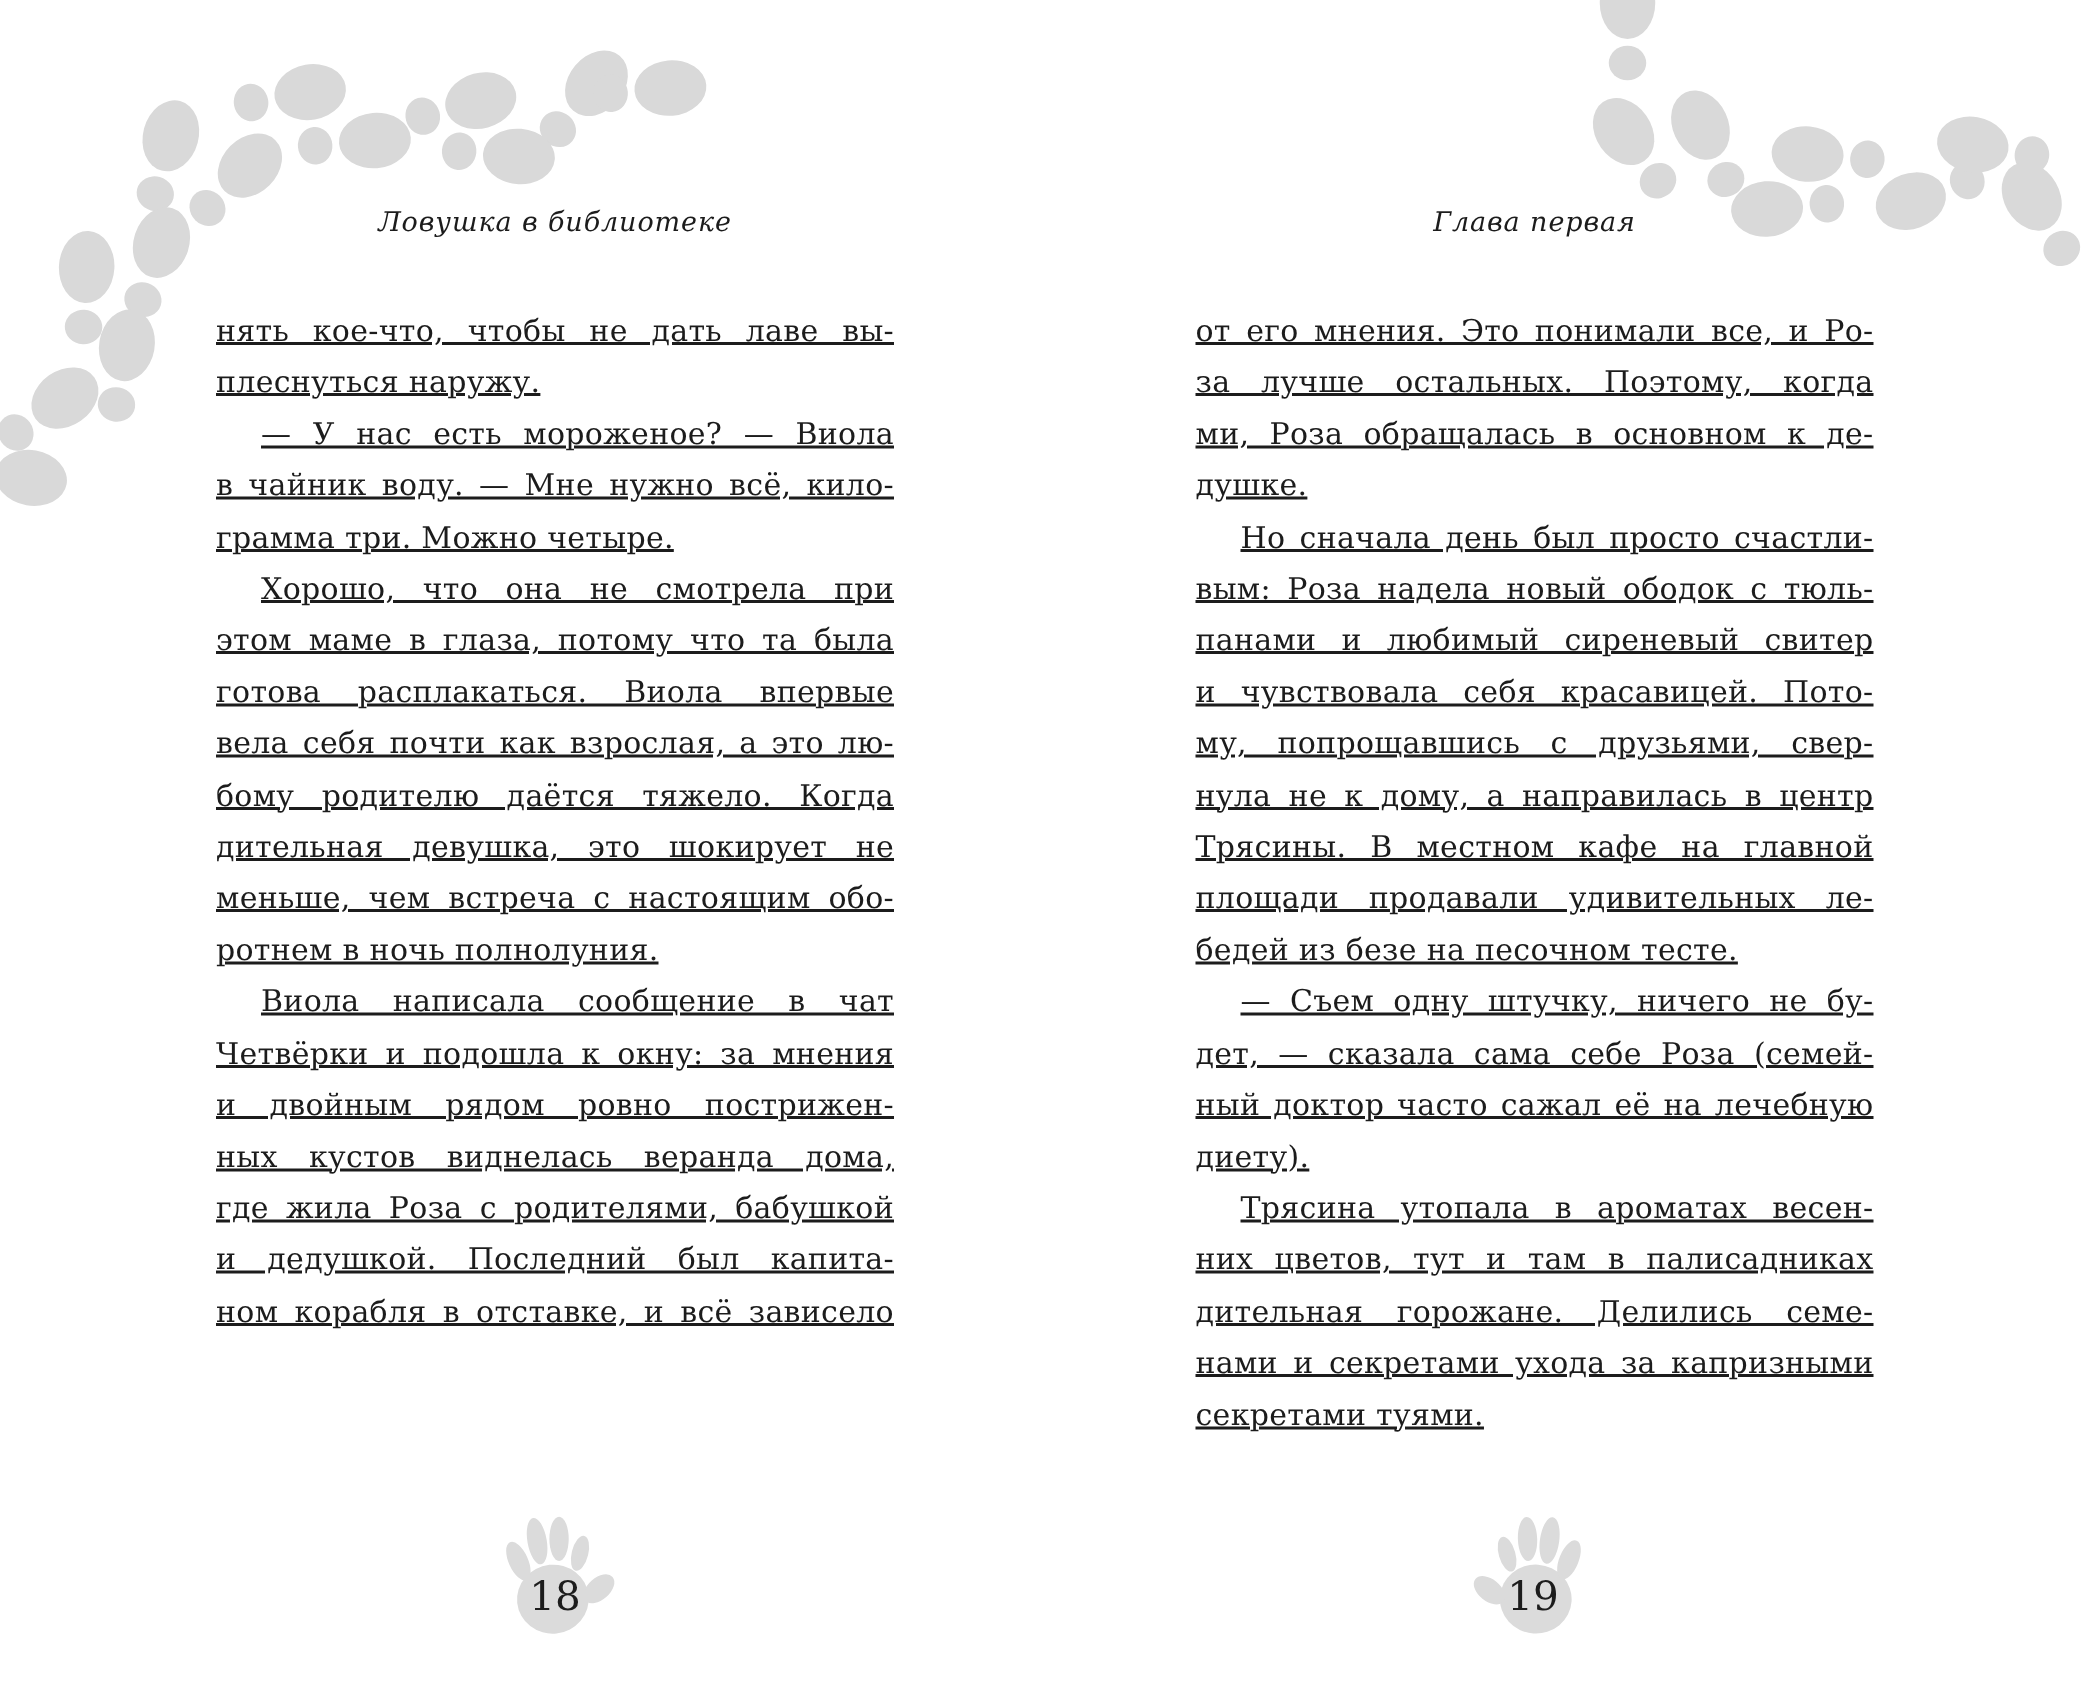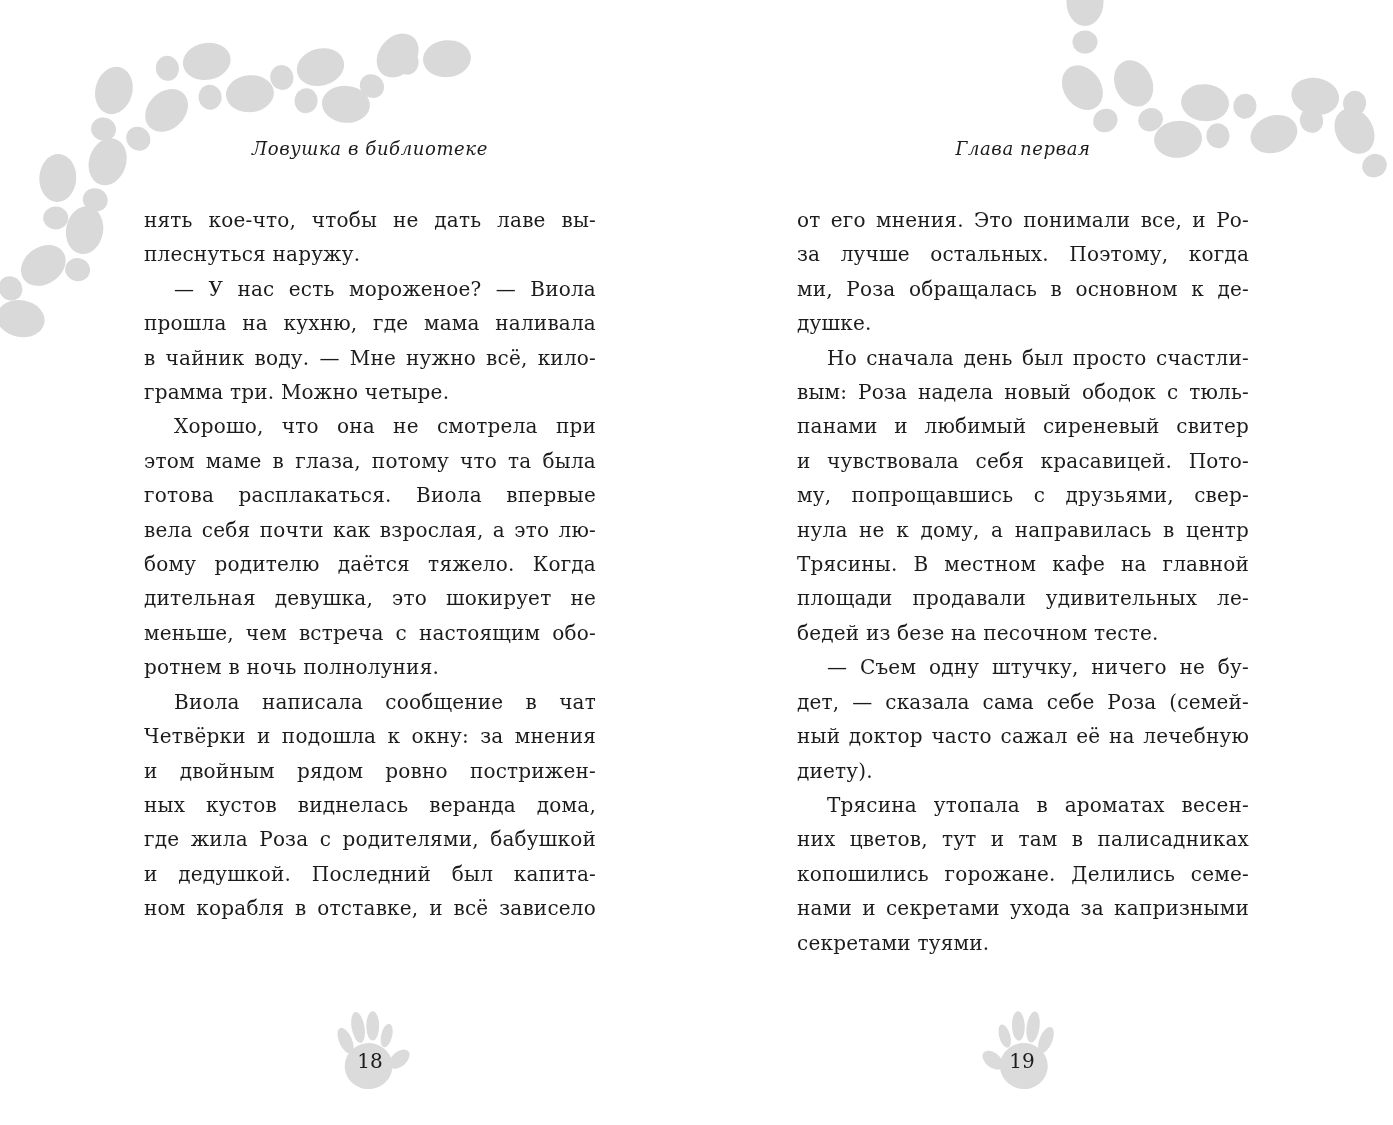--- a/index.html
+++ b/index.html
@@ -50,20 +50,21 @@
     line-height: 34.4px;
     letter-spacing: 0.2px;
     color: var(--text-color, #1c1c1c);
   }
   .text-left  { left: 144px; }
   .text-right { left: 797px; }
   .line {
     text-align: justify;
     text-align-last: justify;
     white-space: nowrap;
+    text-decoration: underline;
   }
   .line-end { text-align-last: left; }
   .line-indent { text-indent: 30px; }
 
   
   .page-footer {
     position: absolute;
     top: 962px;
     width: 112px;
     height: 96px;
@@ -79,21 +80,21 @@
   }
   .handprint svg { width: 100%; height: 100%; fill: var(--handprint-color, #dbdbdb); }
   .hand-left  { transform: rotate(-6deg); }
   .hand-right { transform: scaleX(-1) rotate(-4deg); }
   .page-number {
     position: absolute;
     left: 0;
     right: 0;
     top: 42px;
     text-align: center;
-    font-size: 20px;
+    font-size: 27px;
     color: var(--text-color, #1c1c1c);
   }
 </style>
 </head>
 <body>
 
 <div class="spread">
 
   <div id="footprints">
       <div class="footprint" style="left: 172px; top: -21px; transform: rotate(80deg);"><svg viewBox="0 0 40 80" xmlns="http://www.w3.org/2000/svg">
@@ -180,21 +181,20 @@
           <ellipse cx="20" cy="25" rx="18.5" ry="24"></ellipse>
           <ellipse cx="20" cy="65" rx="12.5" ry="11.5"></ellipse>
         </svg></div>
     </div>
 
   <div class="running-head head-left">Ловушка в библиотеке</div>
   <div class="body-text text-left" id="left-paragraphs">
       <div class="line">нять кое-что, чтобы не дать лаве вы-</div>
       <div class="line line-end">плеснуться наружу.</div>
       <div class="line line-indent">— У нас есть мороженое? — Виола</div>
-      <div class="line">прошла на кухню, где мама наливала</div>
       <div class="line">в чайник воду. — Мне нужно всё, кило-</div>
       <div class="line line-end">грамма три. Можно четыре.</div>
       <div class="line line-indent">Хорошо, что она не смотрела при</div>
       <div class="line">этом маме в глаза, потому что та была</div>
       <div class="line">готова расплакаться. Виола впервые</div>
       <div class="line">вела себя почти как взрослая, а это лю-</div>
       <div class="line">бому родителю даётся тяжело. Когда</div>
       <div class="line">дительная девушка, это шокирует не</div>
       <div class="line">меньше, чем встреча с настоящим обо-</div>
       <div class="line line-end">ротнем в ночь полнолуния.</div>
@@ -234,21 +234,21 @@
       <div class="line">нула не к дому, а направилась в центр</div>
       <div class="line">Трясины. В местном кафе на главной</div>
       <div class="line">площади продавали удивительных ле-</div>
       <div class="line line-end">бедей из безе на песочном тесте.</div>
       <div class="line line-indent">— Съем одну штучку, ничего не бу-</div>
       <div class="line">дет, — сказала сама себе Роза (семей-</div>
       <div class="line">ный доктор часто сажал её на лечебную</div>
       <div class="line line-end">диету).</div>
       <div class="line line-indent">Трясина утопала в ароматах весен-</div>
       <div class="line">них цветов, тут и там в палисадниках</div>
-      <div class="line">копошились горожане. Делились семе-</div>
+      <div class="line">дительная горожане. Делились семе-</div>
       <div class="line">нами и секретами ухода за капризными</div>
       <div class="line line-end">секретами туями.</div>
     </div>
   <div class="page-footer footer-right">
     <span class="handprint hand-right">
       <svg viewBox="0 0 90 100" xmlns="http://www.w3.org/2000/svg">
         <ellipse cx="42" cy="64" rx="26" ry="25"></ellipse>
         <ellipse cx="20" cy="34" rx="7" ry="15" transform="rotate(-18 20 34)"></ellipse>
         <ellipse cx="35" cy="21" rx="7" ry="17" transform="rotate(-4 35 21)"></ellipse>
         <ellipse cx="51" cy="21" rx="7" ry="16" transform="rotate(6 51 21)"></ellipse>

